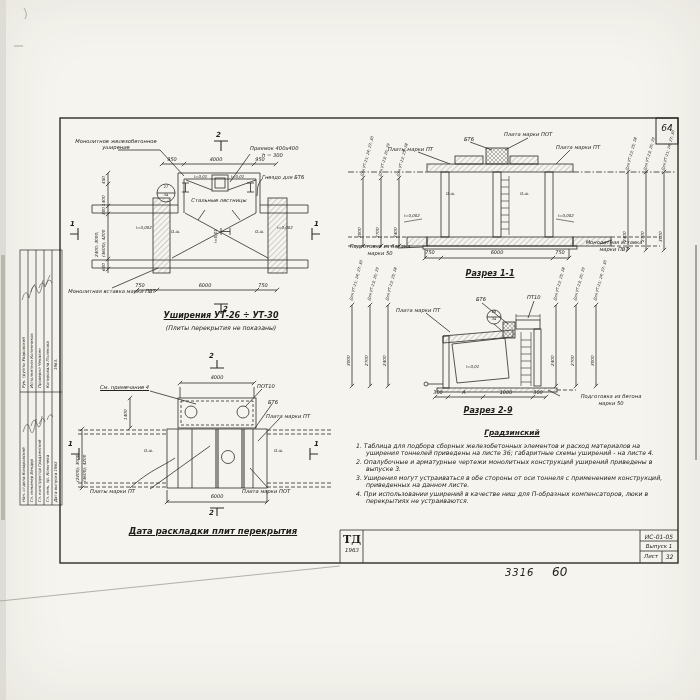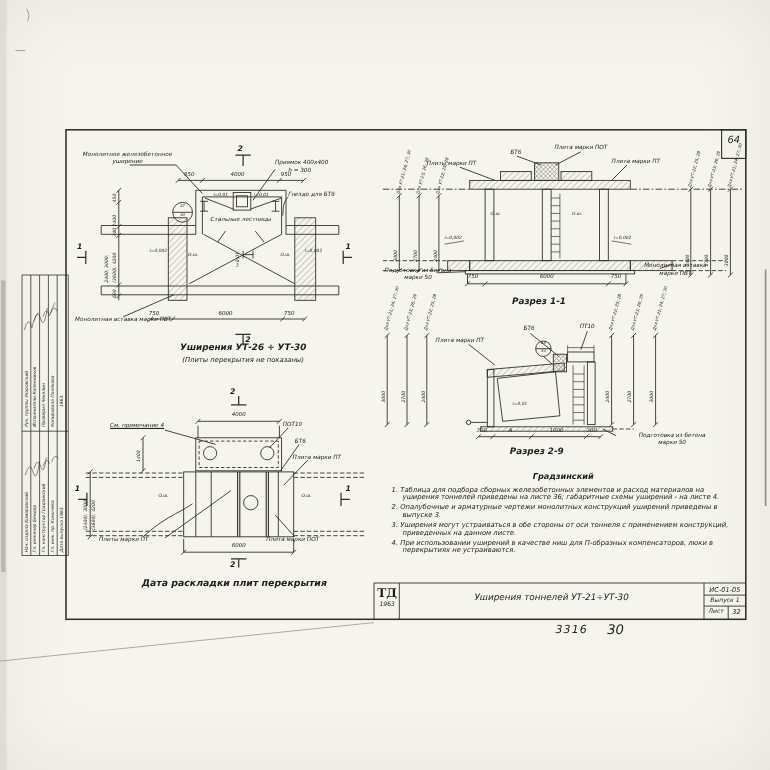--- a/index.html
+++ b/index.html
@@ -13,21 +13,21 @@
   .dim{position:absolute;font:italic 5px/1 "DejaVu Sans",sans-serif;text-align:center;color:#23221c;}
   .tiny{font-size:4px;}
   .rot{position:absolute;transform:rotate(-90deg);transform-origin:0 0;
        font:italic 4.2px/1 "DejaVu Sans",sans-serif;white-space:nowrap;color:#23221c;}
   .roth{position:absolute;transform:rotate(-75deg);transform-origin:0 0;
        font:italic 3.8px/1 "DejaVu Sans",sans-serif;white-space:nowrap;color:#23221c;}
   .vtx{position:absolute;transform:rotate(-90deg);transform-origin:0 0;
        font:italic 4px/1 "DejaVu Sans",sans-serif;white-space:nowrap;color:#2a2922;}
   .flag{position:absolute;font:italic bold 7px/1 "DejaVu Sans",sans-serif;color:#1e1d18;}
   .ttl{position:absolute;font:italic bold 8px/1.2 "DejaVu Sans",sans-serif;text-align:center;
-       color:#1e1d18;}
+       text-decoration:underline;color:#1e1d18;}
   .sub{position:absolute;font:italic 6.2px/1.2 "DejaVu Sans",sans-serif;text-align:center;color:#23221c;}
   .note{font:italic 6.2px/1.2 "DejaVu Sans",sans-serif;color:#23221c;
         padding-left:10px;text-indent:-10px;margin-bottom:1px;}
   .tb{position:absolute;font:italic 6px/1 "DejaVu Sans",sans-serif;text-align:center;color:#1e1d18;}
   .underl{text-decoration:underline;}
 </style>
 </head>
 <body>
 
 <div class="sheet">
@@ -146,25 +146,24 @@
     <path d="M164.8 504.2 L169.2 499.8 M264.8 504.2 L269.2 499.8"></path>
     <path d="M130 398 V428 M127.8 400.2 L132.2 395.8 M127.8 430.2 L132.2 425.8"></path>
     <path d="M82 429 V488 M79.8 431.2 L84.2 426.8 M79.8 490.2 L84.2 485.8"></path>
     <path d="M210 368 H224 M217 368 V360 M210 508 H224 M217 508 V516 M79 448 v12 M79 454 h-8 M310 448 v12 M310 454 h8" stroke-width="1.1"></path>
     <path d="M150 391 L196 404 M262 389 L245 407 M272 404 L255 428 M280 418 L258 441 M130 488 C150 470 160 468 175 458 M150 489 L210 446 M268 488 L250 468"></path>
   </g>
 </svg>
 
 <div class="tb" style="left:656px;top:124px;width:22px;font-size:9px;">64</div>
 <div class="lbl" style="left:505px;top:567px;font-size:10px;letter-spacing:1px;">3316</div>
-<div class="lbl" style="left:552px;top:565px;font-size:12px;">30</div>
+<div class="lbl" style="left:552px;top:565px;font-size:12px;">60</div>
 
 <div class="tb" style="left:341px;top:533px;width:22px;font:bold 11px 'DejaVu Serif',serif;">ТД</div>
 <div class="tb" style="left:341px;top:548px;width:22px;font-size:5.5px;">1963</div>
-<div class="tb" style="left:365px;top:539px;width:273px;font-size:8px;">Уширения тоннелей УТ-21÷УТ-30</div>
 <div class="tb" style="left:641px;top:533.5px;width:36px;font-size:6px;">ИС-01-05</div>
 <div class="tb" style="left:641px;top:543.5px;width:36px;font-size:5.5px;">Выпуск 1</div>
 <div class="tb" style="left:641px;top:554px;width:20px;font-size:5.5px;">Лист</div>
 <div class="tb" style="left:662px;top:554px;width:15px;font-size:6px;">32</div>
 
 <span class="vtx" style="left:21.5px;top:388px;"><span>Рук. группы</span> <span>Уваровский</span></span>
 <span class="vtx" style="left:29.5px;top:388px;"><span>Исполнители</span> <span>Копенников</span></span>
 <span class="vtx" style="left:37.5px;top:388px;"><span>Проверил</span> <span>Чекалин</span></span>
 <span class="vtx" style="left:45.5px;top:388px;"><span>Копировала</span> <span>Полякова</span></span>
 <span class="vtx" style="left:53.5px;top:370px;">1963.</span>

